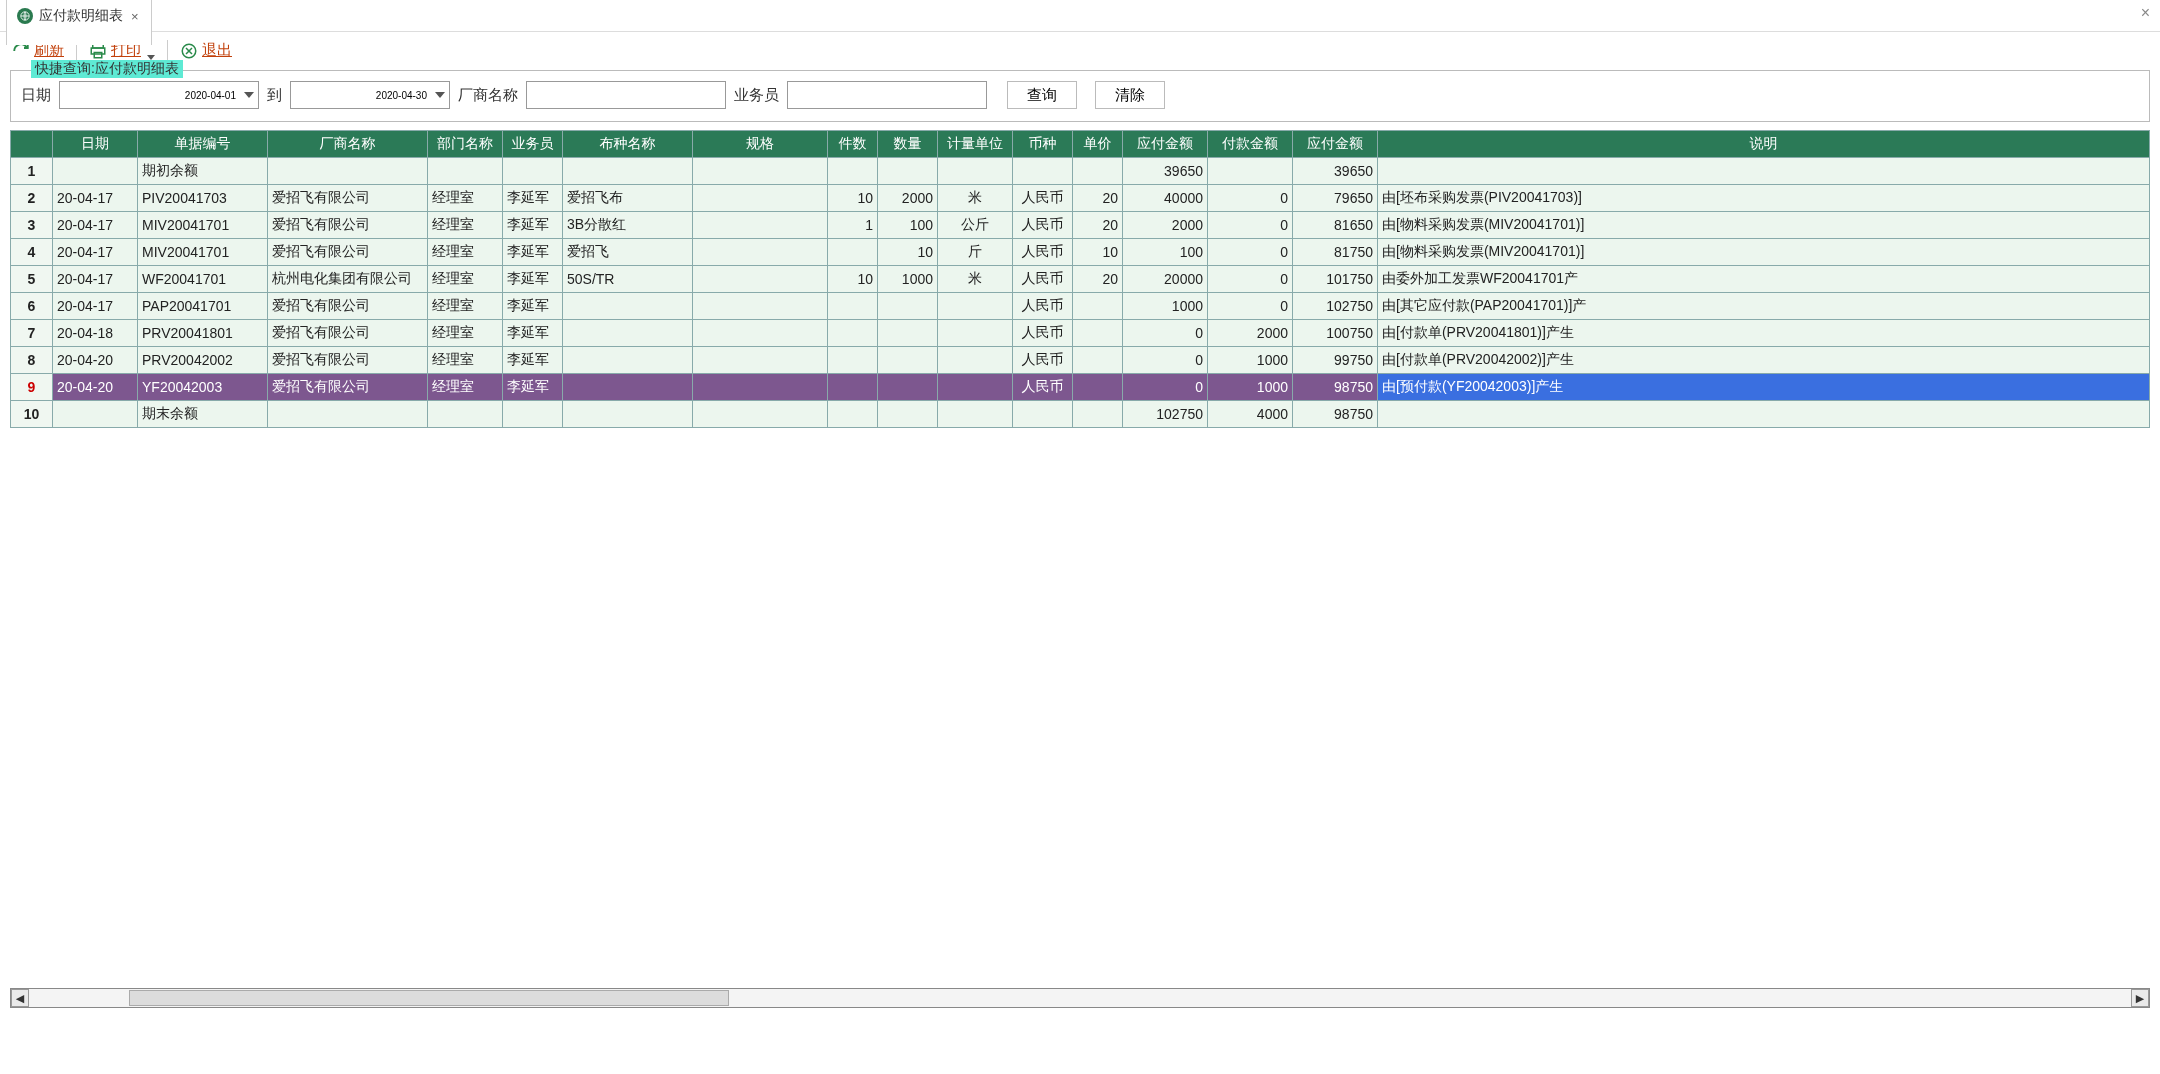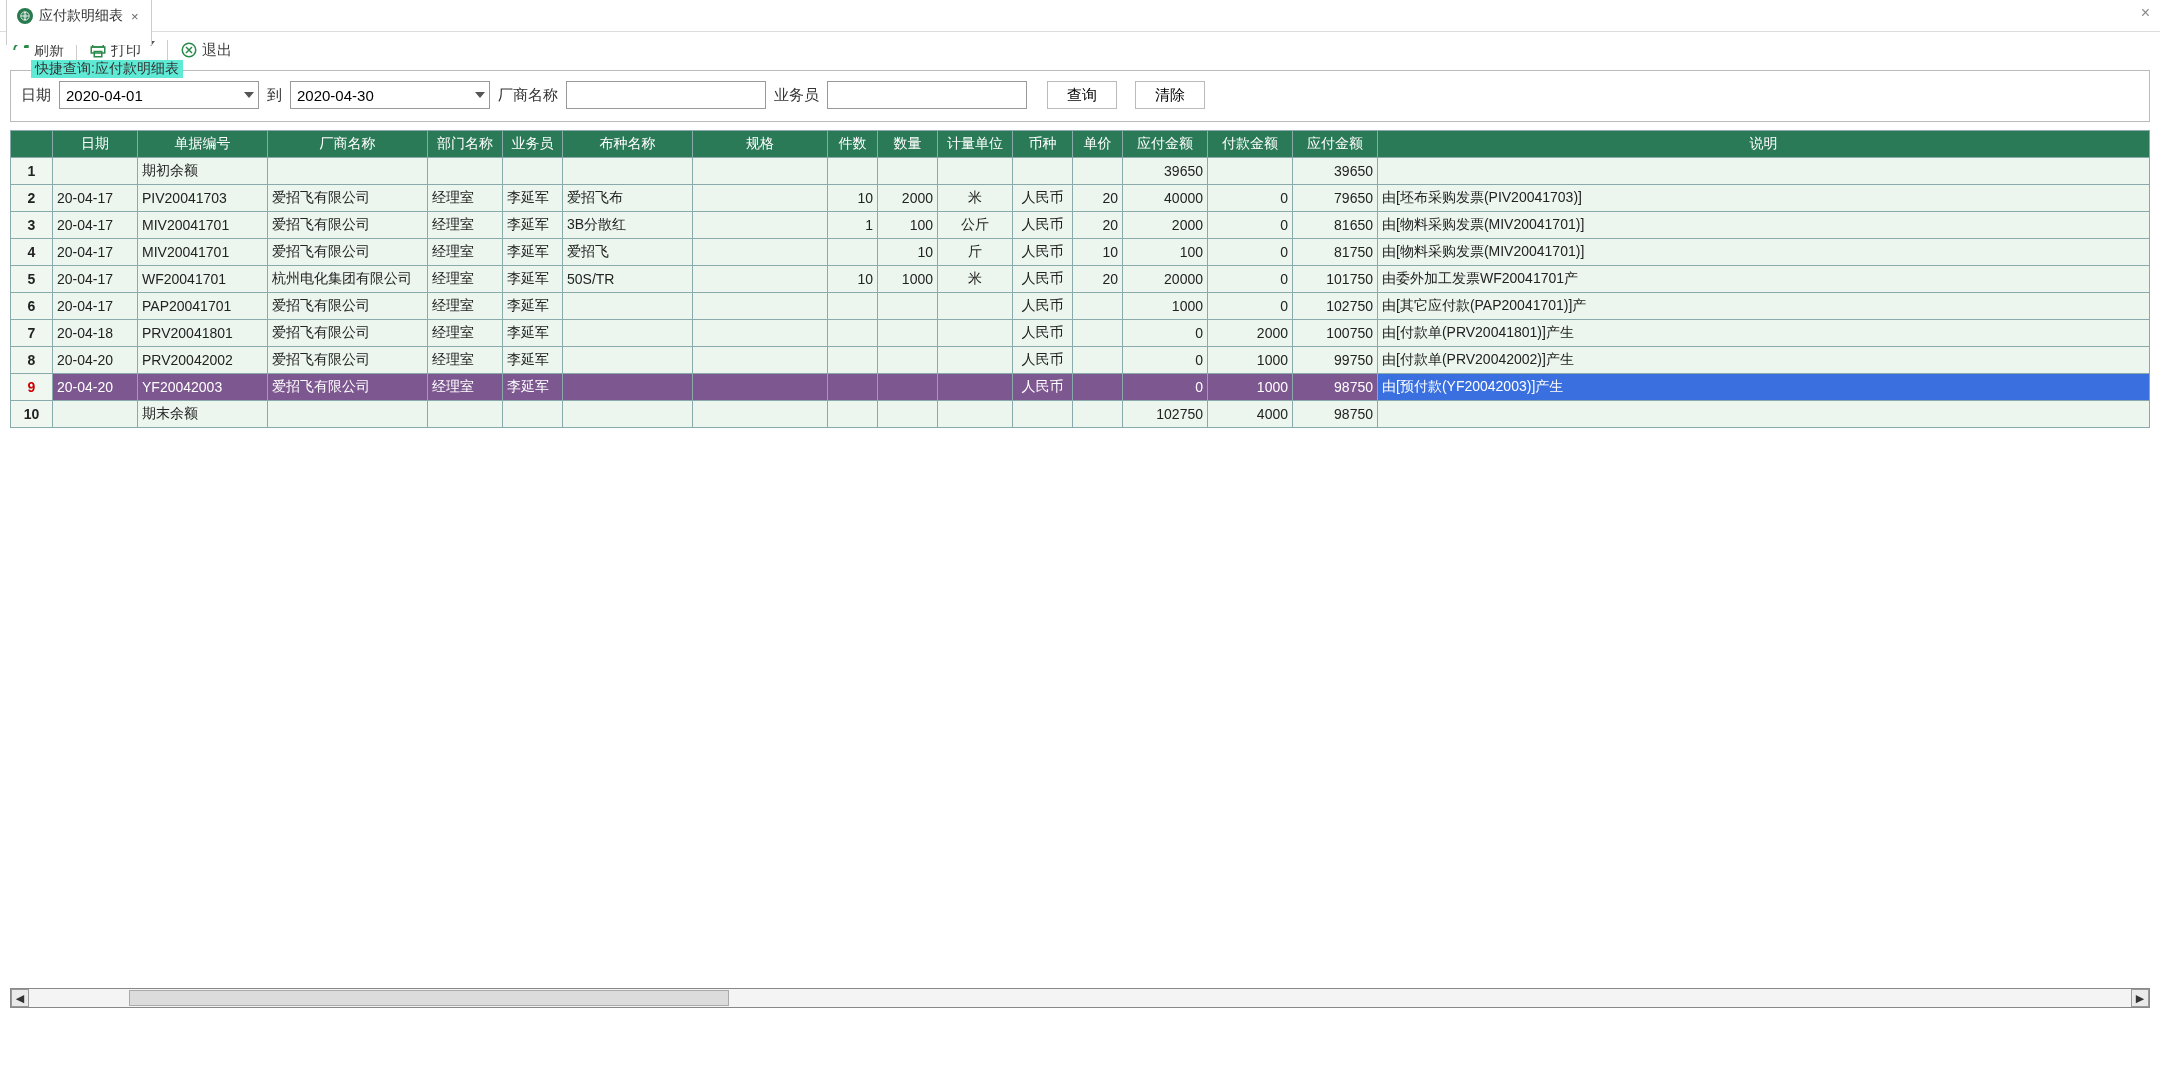--- a/index.html
+++ b/index.html
@@ -52,25 +52,26 @@
   .toolbar {
     display:flex; align-items:center;
     height:36px;
     padding: 0 10px;
     gap: 10px;
   }
   .toolbar .sep {
     width:1px; height:20px; background:#ccc;
   }
   .tb-btn {
-    display:flex; align-items:flex-start; gap:4px;
+    display:flex; align-items:flex-end; gap:4px;
     cursor:pointer;
     font-size:15px;
-    color:#404040;
+    color:#c2410c;
     padding:2px 2px;
+    text-decoration:underline;
   }
   .tb-btn svg { width:18px;height:18px; }
   .tb-dd {
     width:0;height:0;border-left:4px solid transparent;border-right:4px solid transparent;border-top:5px solid #555;
     margin-left:2px;
   }
 
   .query-fieldset {
     border:1px solid #bbb;
     margin: 2px 10px 8px 10px;
@@ -87,21 +88,21 @@
   .query-row label { font-size:15px; }
   .combo {
     position:relative;
     border:1px solid #999;
     height:28px;
     display:flex;align-items:center;
     background:#fff;
   }
   .combo input {
     border:none; outline:none; height:100%;
-    font-size:15px; padding:0 22px 0 6px; width:100%;
+    font-size:10px; padding:0 22px 0 6px; width:100%;text-align:right;
   }
   .combo .dd {
     position:absolute; right:4px; top:50%; transform:translateY(-50%);
     width:0;height:0;border-left:5px solid transparent;border-right:5px solid transparent;border-top:6px solid #555;
   }
   .txt {
     border:1px solid #999;
     height:28px; padding:0 6px;
     font-size:14px;
   }
@@ -241,21 +242,21 @@
 
 <div class="query-fieldset">
   <div class="query-legend">快捷查询:应付款明细表</div>
   <div class="query-row">
     <label>日期</label>
     <div class="combo" style="width:200px">
       <input value="2020-04-01" style="">
       <span class="dd"></span>
     </div>
     <label>到</label>
-    <div class="combo" style="width:200px">
+    <div class="combo" style="width:160px">
       <input value="2020-04-30" style="">
       <span class="dd"></span>
     </div>
     <label>厂商名称</label>
     <input class="txt" style="width: 200px;" value="">
     <label>业务员</label>
     <input class="txt" style="width: 200px;" value="">
     <button class="qbtn" style="margin-left:12px">查询</button>
     <button class="qbtn" style="margin-left:10px">清除</button>
   </div>

